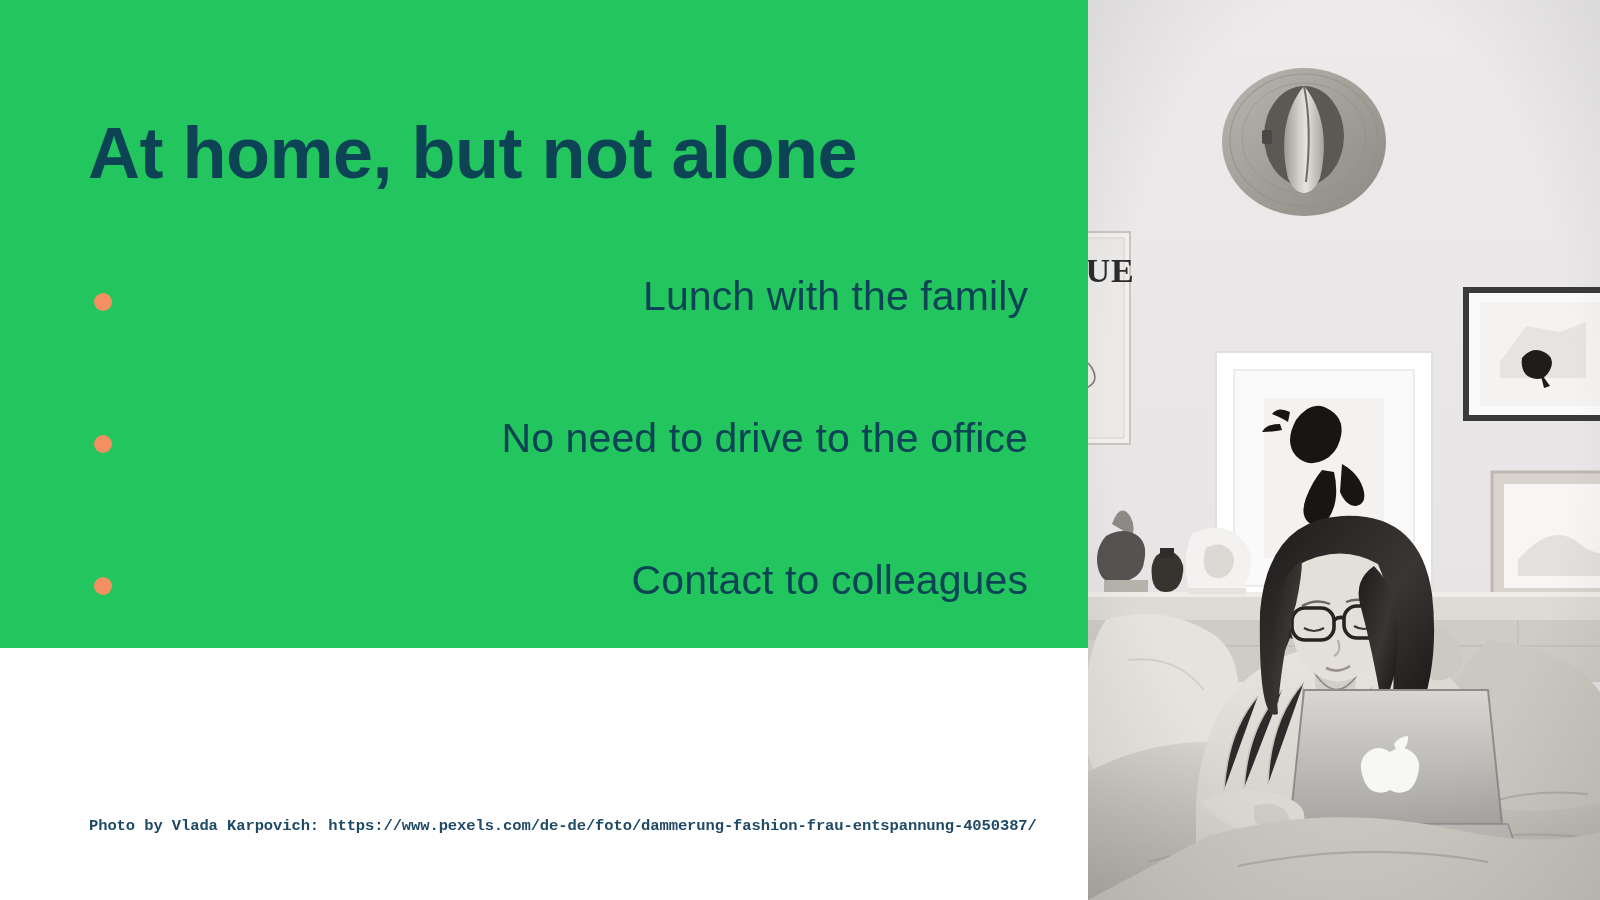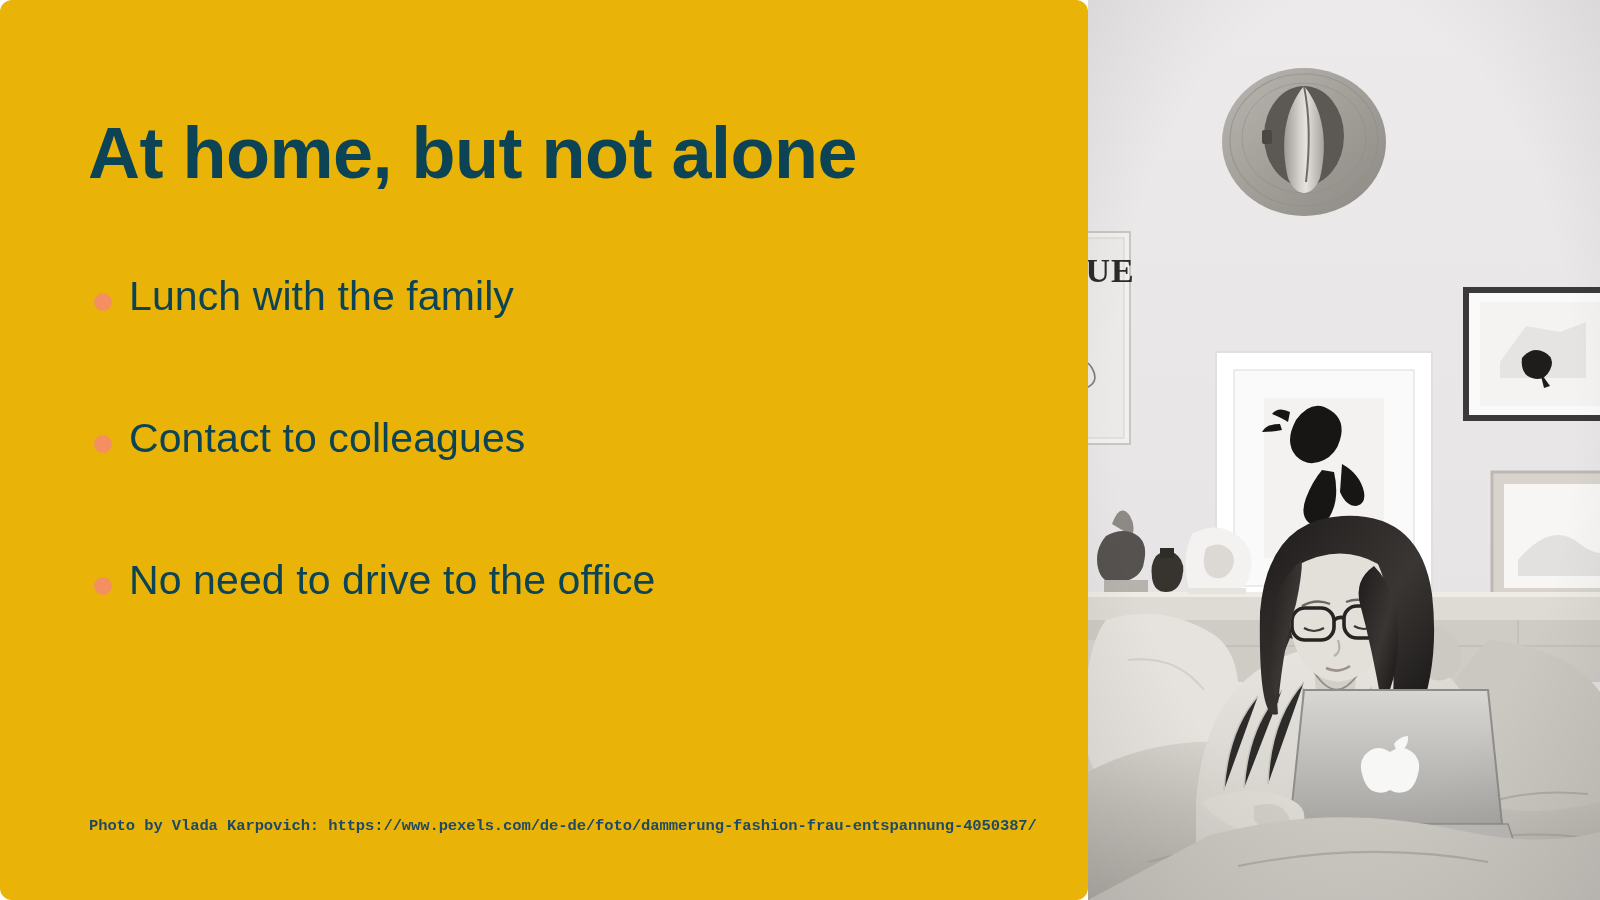--- a/index.html
+++ b/index.html
@@ -22,23 +22,22 @@
     background: #ffffff;
     overflow: hidden;
   }
 
   
   #content-column {
     position: absolute;
     left: 0;
     top: 0;
     width: 1088px;
-    height: 900px;
-    background: #eab308;
-    border-radius: 12px;
+    height: 648px;
+    background: #22c55e;
   }
 
   #slide-title {
     position: absolute;
     left: 88px;
     top: 68px;
     width: 960px;
     font-family: "Liberation Sans", sans-serif;
     font-size: 72px;
     font-weight: 700;
@@ -78,20 +77,21 @@
 
   .bullet-text {
     display: block;
     font-family: "Liberation Sans", sans-serif;
     font-size: 41px;
     font-weight: 400;
     line-height: 1.18;
     color: #0c4455;
     letter-spacing: 0.1px;
     white-space: nowrap;
+    text-align: right;
   }
 
   #photo-credit {
     position: absolute;
     left: 89px;
     top: 817px;
     font-family: Liberation Mono, monospace;
     font-size: 15.5px;
     font-weight: 600;
     color: #1f4a66;
@@ -122,26 +122,26 @@
 
     <ul id="bullet-list">
 
       <li class="bullet-item">
         <span class="bullet-marker"></span>
         <span class="bullet-text">Lunch with the family</span>
       </li>
 
       <li class="bullet-item">
         <span class="bullet-marker"></span>
-        <span class="bullet-text">Contact to colleagues</span>
+        <span class="bullet-text">No need to drive to the office</span>
       </li>
 
       <li class="bullet-item">
         <span class="bullet-marker"></span>
-        <span class="bullet-text">No need to drive to the office</span>
+        <span class="bullet-text">Contact to colleagues</span>
       </li>
 
     </ul>
 
     <div id="photo-credit">Photo by Vlada Karpovich: https://www.pexels.com/de-de/foto/dammerung-fashion-frau-entspannung-4050387/</div>
 
   </div>
 
   <div id="photo-panel">
     <svg width="512" height="900" viewBox="0 0 512 900" xmlns="http://www.w3.org/2000/svg">

